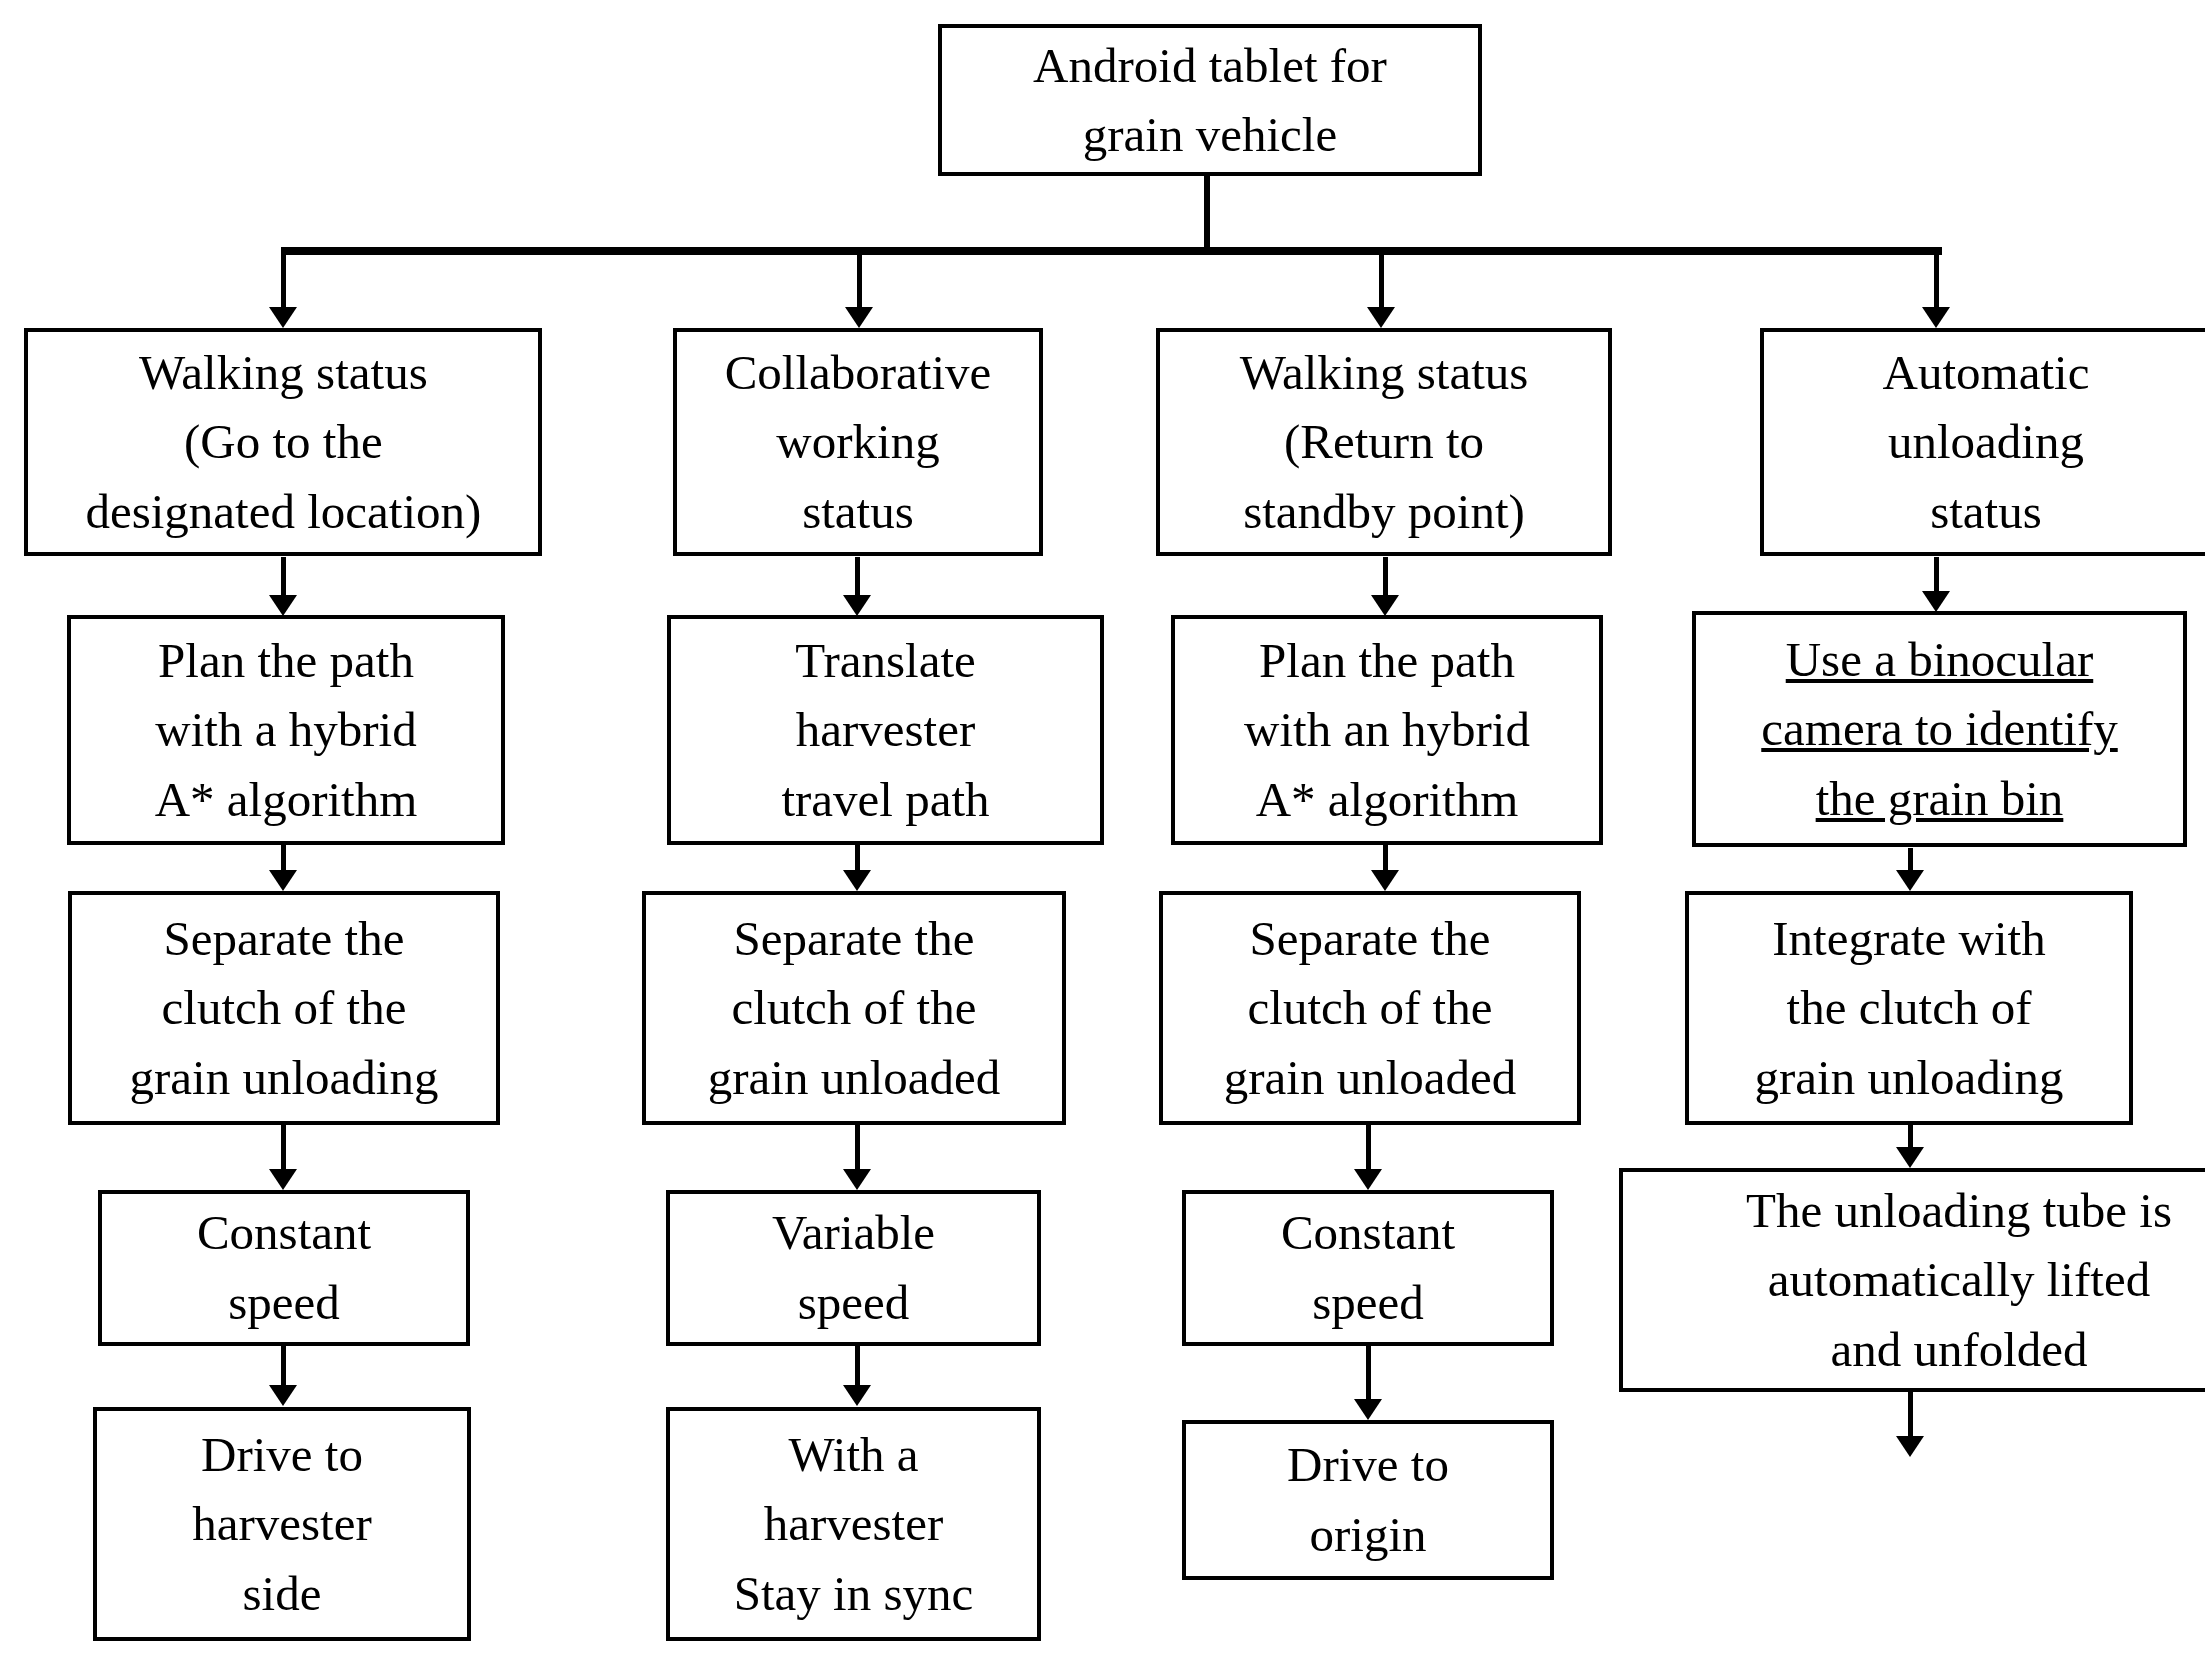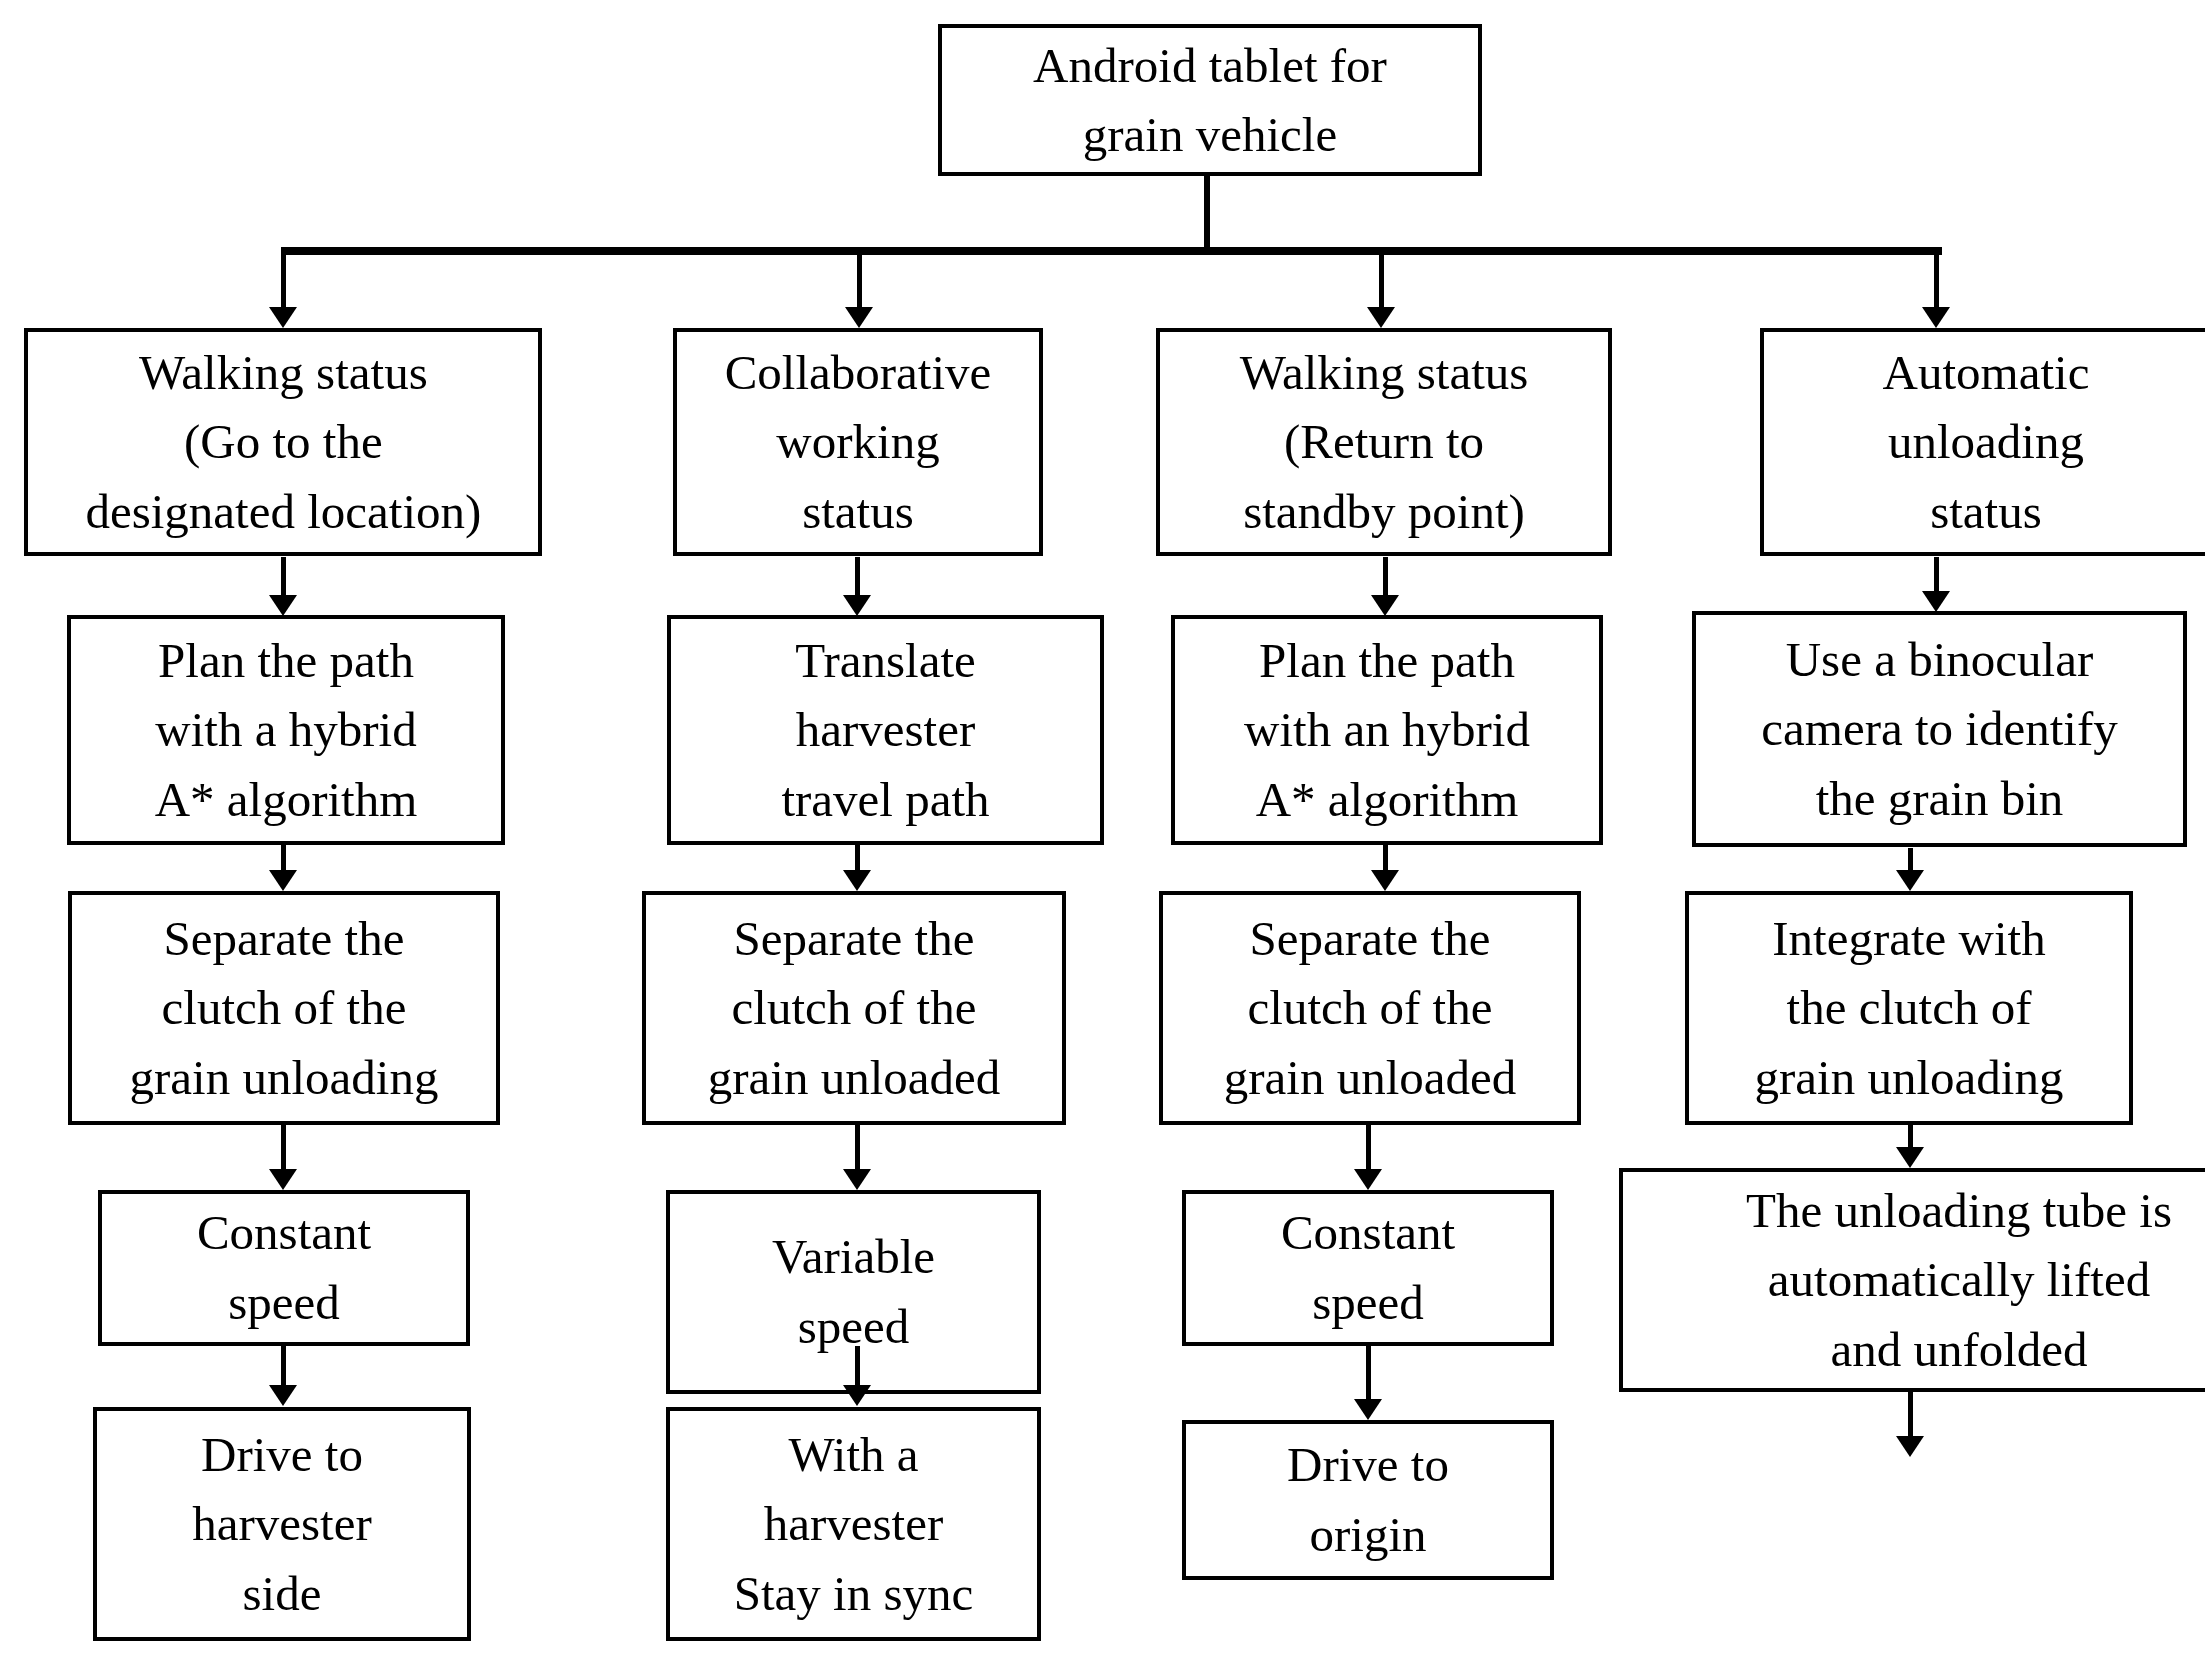--- a/index.html
+++ b/index.html
@@ -119,21 +119,21 @@
       <div class="stem"></div>
       <div class="head"></div>
     </div>
   <div class="box" style="left:642px;top:891px;width:424px;height:234px;">Separate the
 clutch of the
 grain unloaded</div>
   <div class="varrow" style="left:843px;top:1125px;height:65px;">
       <div class="stem"></div>
       <div class="head"></div>
     </div>
-  <div class="box" style="left:666px;top:1190px;width:375px;height:204px;">Variable
+  <div class="box" style="left:666px;top:1190px;width:375px;height:156px;">Variable
 speed</div>
   <div class="varrow" style="left:843px;top:1346px;height:60px;">
       <div class="stem"></div>
       <div class="head"></div>
     </div>
   <div class="box" style="left:666px;top:1407px;width:375px;height:234px;">With a
 harvester
 Stay in sync</div>
 
   <div class="box" style="left:1156px;top:328px;width:456px;height:228px;">Walking status
@@ -166,21 +166,21 @@
   <div class="box" style="left:1182px;top:1420px;width:372px;height:160px;">Drive to
 origin</div>
 
   <div class="box" style="left:1760px;top:328px;width:452px;height:228px;">Automatic
 unloading
 status</div>
   <div class="varrow" style="left:1922px;top:557px;height:55px;">
       <div class="stem"></div>
       <div class="head"></div>
     </div>
-  <div class="box" style="left:1692px;top:611px;width:495px;height:236px;">Use a binocular
+  <div class="box" style="left:1692px;top:611px;width:495px;height:236px;text-decoration:underline;">Use a binocular
 camera to identify
 the grain bin</div>
   <div class="varrow" style="left:1896px;top:848px;height:43px;">
       <div class="stem"></div>
       <div class="head"></div>
     </div>
   <div class="box" style="left:1685px;top:891px;width:448px;height:234px;">Integrate with
 the clutch of
 grain unloading</div>
   <div class="varrow" style="left:1896px;top:1125px;height:43px;">

